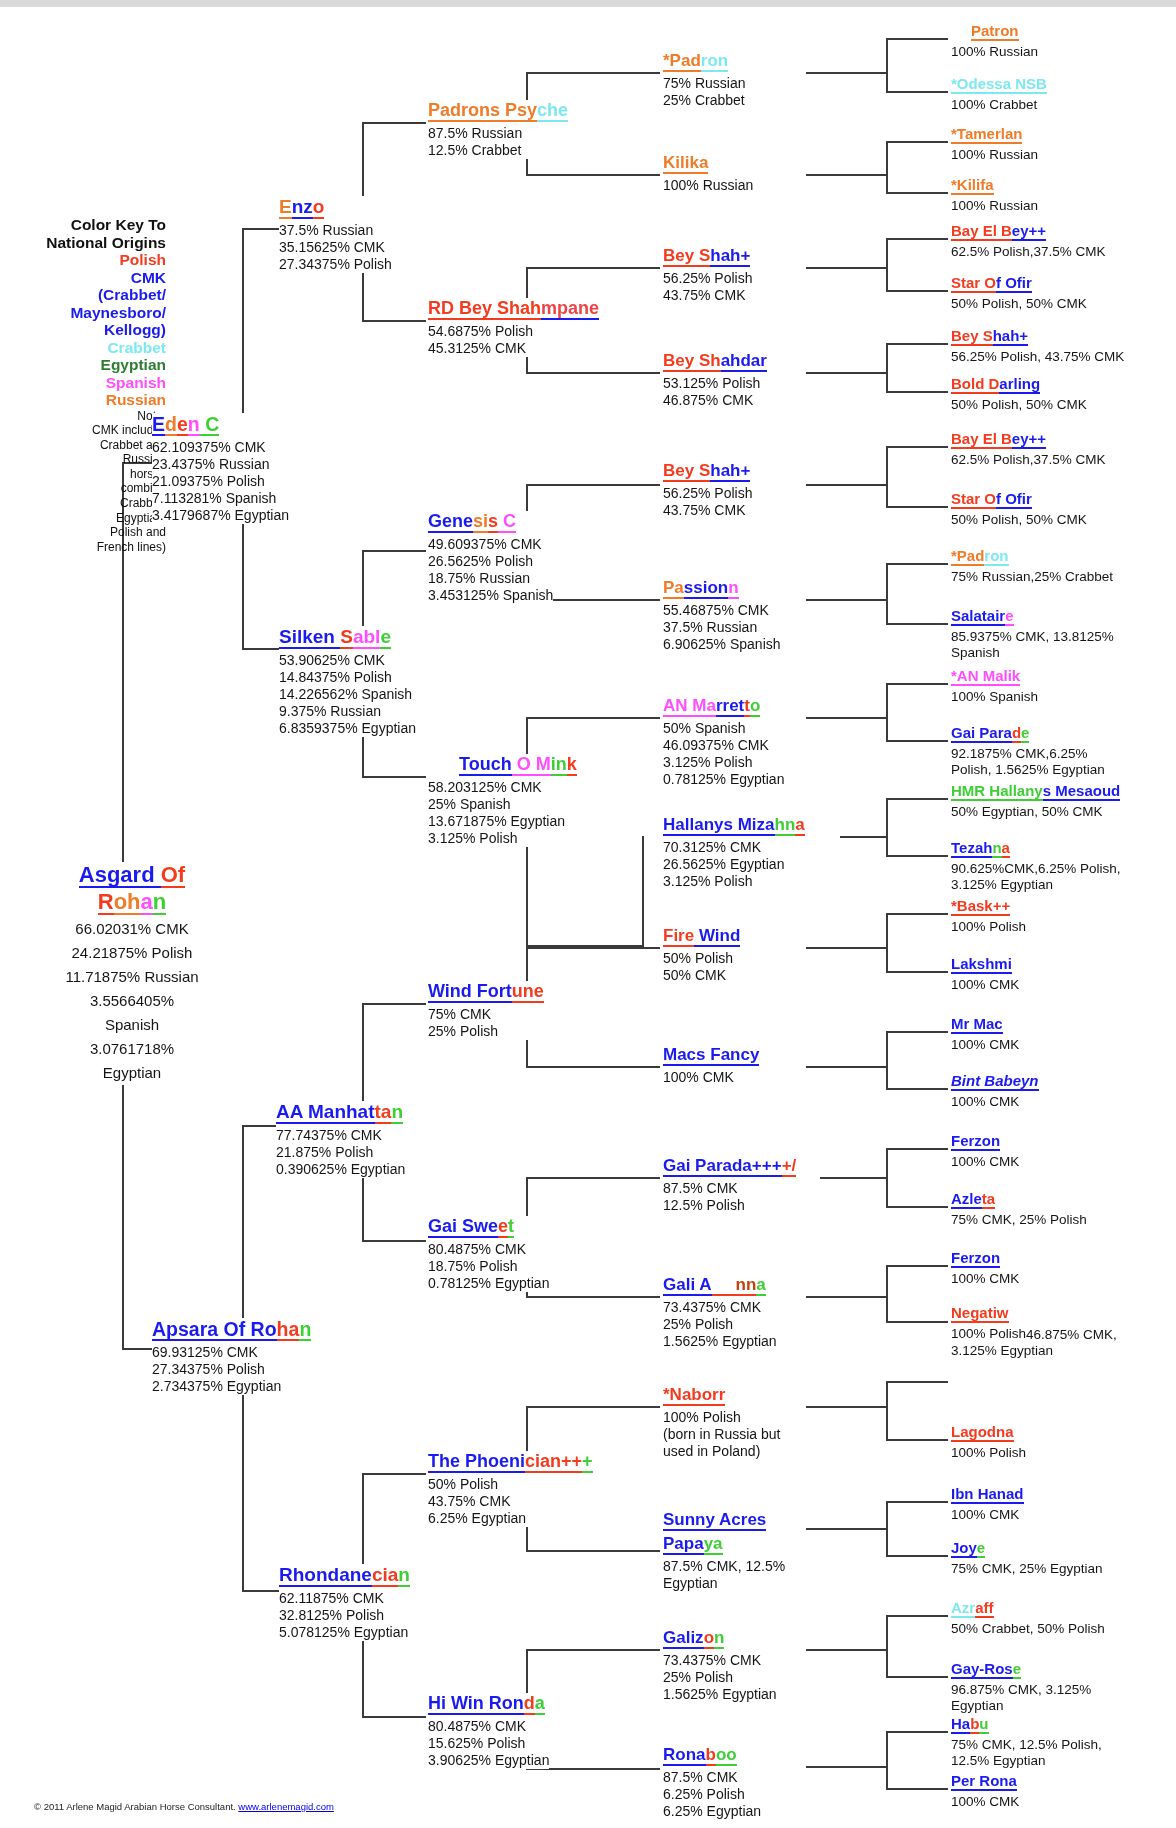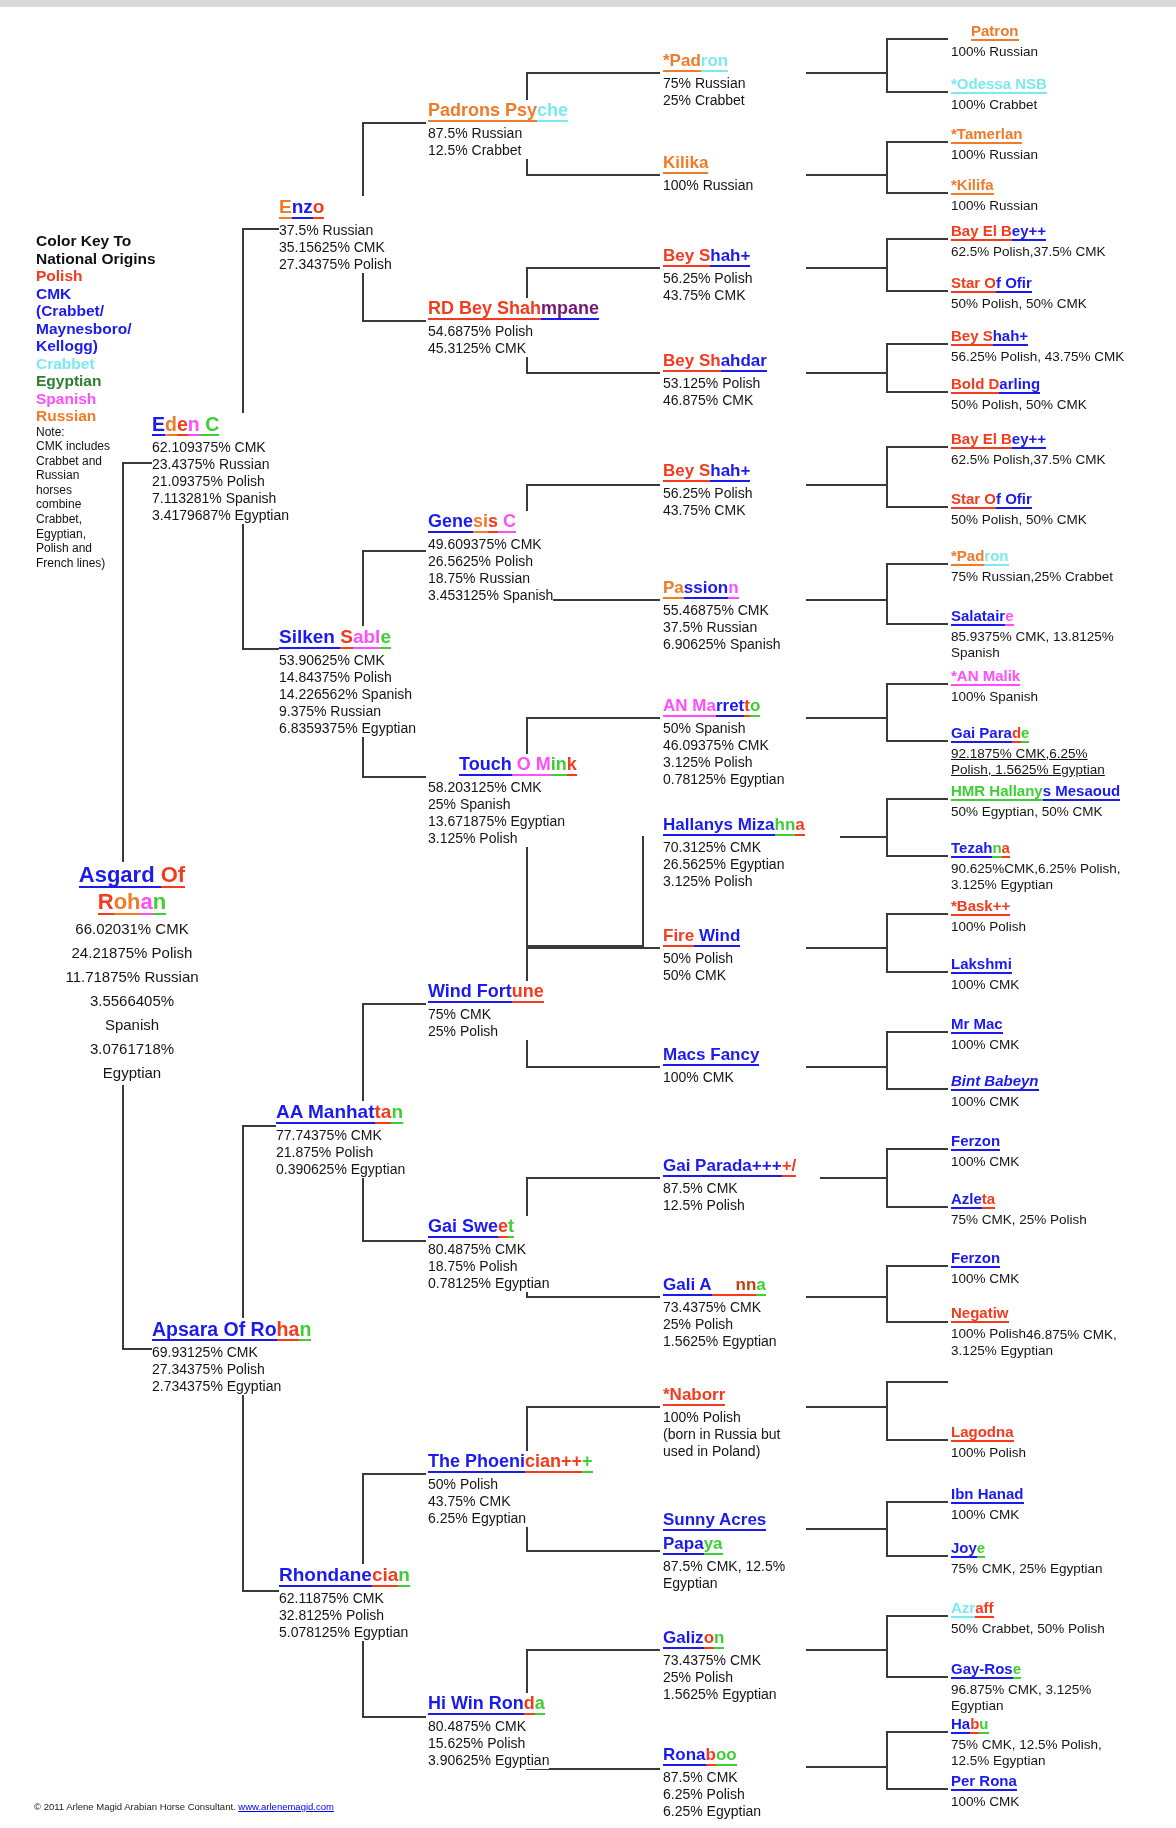--- a/index.html
+++ b/index.html
@@ -18,21 +18,21 @@
   .g3 .hname{font-size:19px;}
   .g4 .hname{font-size:18px;}
   .g5 .hname{font-size:17px;}
   .g6 .hname{font-size:15px;}
   .g6 .hname span{border-bottom-width:2px;}
   .g2 .pct,.g3 .pct,.g4 .pct,.g5 .pct{font-size:14px;line-height:17px;}
   .g6 .pct{font-size:13.5px;line-height:16px;}
   .header{position:absolute;left:36px;top:28px;width:190px;font-weight:bold;}
   .header .hline{font-size:17px;line-height:21.5px;}
   .header .email{font-size:13.5px;line-height:20px;}
-  .keyblock{position:absolute;left:36px;top:232px;width:130px;font-weight:bold;}
+  .keyblock{position:absolute;left:36px;top:216px;width:130px;font-weight:bold;text-align:right;}
   .keyblock .ktitle{font-size:15.5px;line-height:17.5px;color:#111;}
   .keyblock .kentry{font-size:15.5px;line-height:17.5px;}
   .keyblock .note{font-weight:normal;font-size:12px;line-height:14.6px;color:#111;}
   .footer{position:absolute;left:34px;top:1801px;font-size:9.5px;color:#222;}
   .footer a{text-decoration:underline;}
 </style>
 </head>
 <body>
 
 <div class="page">
@@ -223,21 +223,21 @@
         <div class="pct">62.11875% CMK</div>
         <div class="pct">32.8125% Polish</div>
         <div class="pct">5.078125% Egyptian</div>
       </div>
       <div class="node g4" style="left: 428px; top: 100px;">
         <div class="hname"><span style="color: rgb(240, 123, 40); border-bottom-color: rgb(240, 123, 40);">Padrons Psy</span><span style="color: rgb(124, 233, 240); border-bottom-color: rgb(124, 233, 240);">che</span></div>
         <div class="pct">87.5% Russian</div>
         <div class="pct">12.5% Crabbet</div>
       </div>
       <div class="node g4" style="left: 428px; top: 298px;">
-        <div class="hname"><span style="color: rgb(244, 59, 30); border-bottom-color: rgb(244, 59, 30);">RD Bey Shah</span><span style="color: #701a75; border-bottom-color: rgb(27, 27, 240);">mpane</span></div>
+        <div class="hname"><span style="color: rgb(244, 59, 30); border-bottom-color: rgb(244, 59, 30);">RD Bey Shah</span><span style="color: #ef4444; border-bottom-color: rgb(27, 27, 240);">mpane</span></div>
         <div class="pct">54.6875% Polish</div>
         <div class="pct">45.3125% CMK</div>
       </div>
       <div class="node g4" style="left: 428px; top: 511px;">
         <div class="hname"><span style="color: rgb(27, 27, 240); border-bottom-color: rgb(27, 27, 240);">Gene</span><span style="color: rgb(240, 123, 40); border-bottom-color: rgb(240, 123, 40);">si</span><span style="color: rgb(244, 59, 30); border-bottom-color: rgb(244, 59, 30);">s</span><span style="color: rgb(255, 77, 255); border-bottom-color: rgb(255, 77, 255);"> C</span></div>
         <div class="pct">49.609375% CMK</div>
         <div class="pct">26.5625% Polish</div>
         <div class="pct">18.75% Russian</div>
         <div class="pct">3.453125% Spanish</div>
       </div>
@@ -404,21 +404,21 @@
       </div>
       <div class="node g6" style="left: 951px; top: 607px;">
         <div class="hname"><span style="color: rgb(27, 27, 240); border-bottom-color: rgb(27, 27, 240);">Salatair</span><span style="color: rgb(255, 77, 255); border-bottom-color: rgb(255, 77, 255);">e</span></div>
         <div class="pct">85.9375% CMK, 13.8125%</div>
         <div class="pct">Spanish</div>
       </div>
       <div class="node g6" style="left: 951px; top: 667px;">
         <div class="hname"><span style="color: rgb(255, 77, 255); border-bottom-color: rgb(255, 77, 255);">*AN Malik</span></div>
         <div class="pct">100% Spanish</div>
       </div>
-      <div class="node g6" style="left: 951px; top: 724px; text-decoration: underline;">
+      <div class="node g6" style="left: 951px; top: 724px;">
         <div class="hname"><span style="color: rgb(27, 27, 240); border-bottom-color: rgb(27, 27, 240);">Gai Para</span><span style="color: rgb(244, 59, 30); border-bottom-color: rgb(244, 59, 30);">d</span><span style="color: rgb(62, 207, 53); border-bottom-color: rgb(62, 207, 53);">e</span></div>
         <div class="pct">92.1875% CMK,6.25%</div>
         <div class="pct">Polish, 1.5625% Egyptian</div>
       </div>
       <div class="node g6" style="left: 951px; top: 782px;">
         <div class="hname"><span style="color: rgb(62, 207, 53); border-bottom-color: rgb(62, 207, 53);">HMR Hallany</span><span style="color: rgb(27, 27, 240); border-bottom-color: rgb(27, 27, 240);">s Mesaoud</span></div>
         <div class="pct">50% Egyptian, 50% CMK</div>
       </div>
       <div class="node g6" style="left: 951px; top: 839px;">
         <div class="hname"><span style="color: rgb(27, 27, 240); border-bottom-color: rgb(27, 27, 240);">Tezah</span><span style="color: rgb(62, 207, 53); border-bottom-color: rgb(62, 207, 53);">n</span><span style="color: rgb(244, 59, 30); border-bottom-color: rgb(244, 59, 30);">a</span></div>

